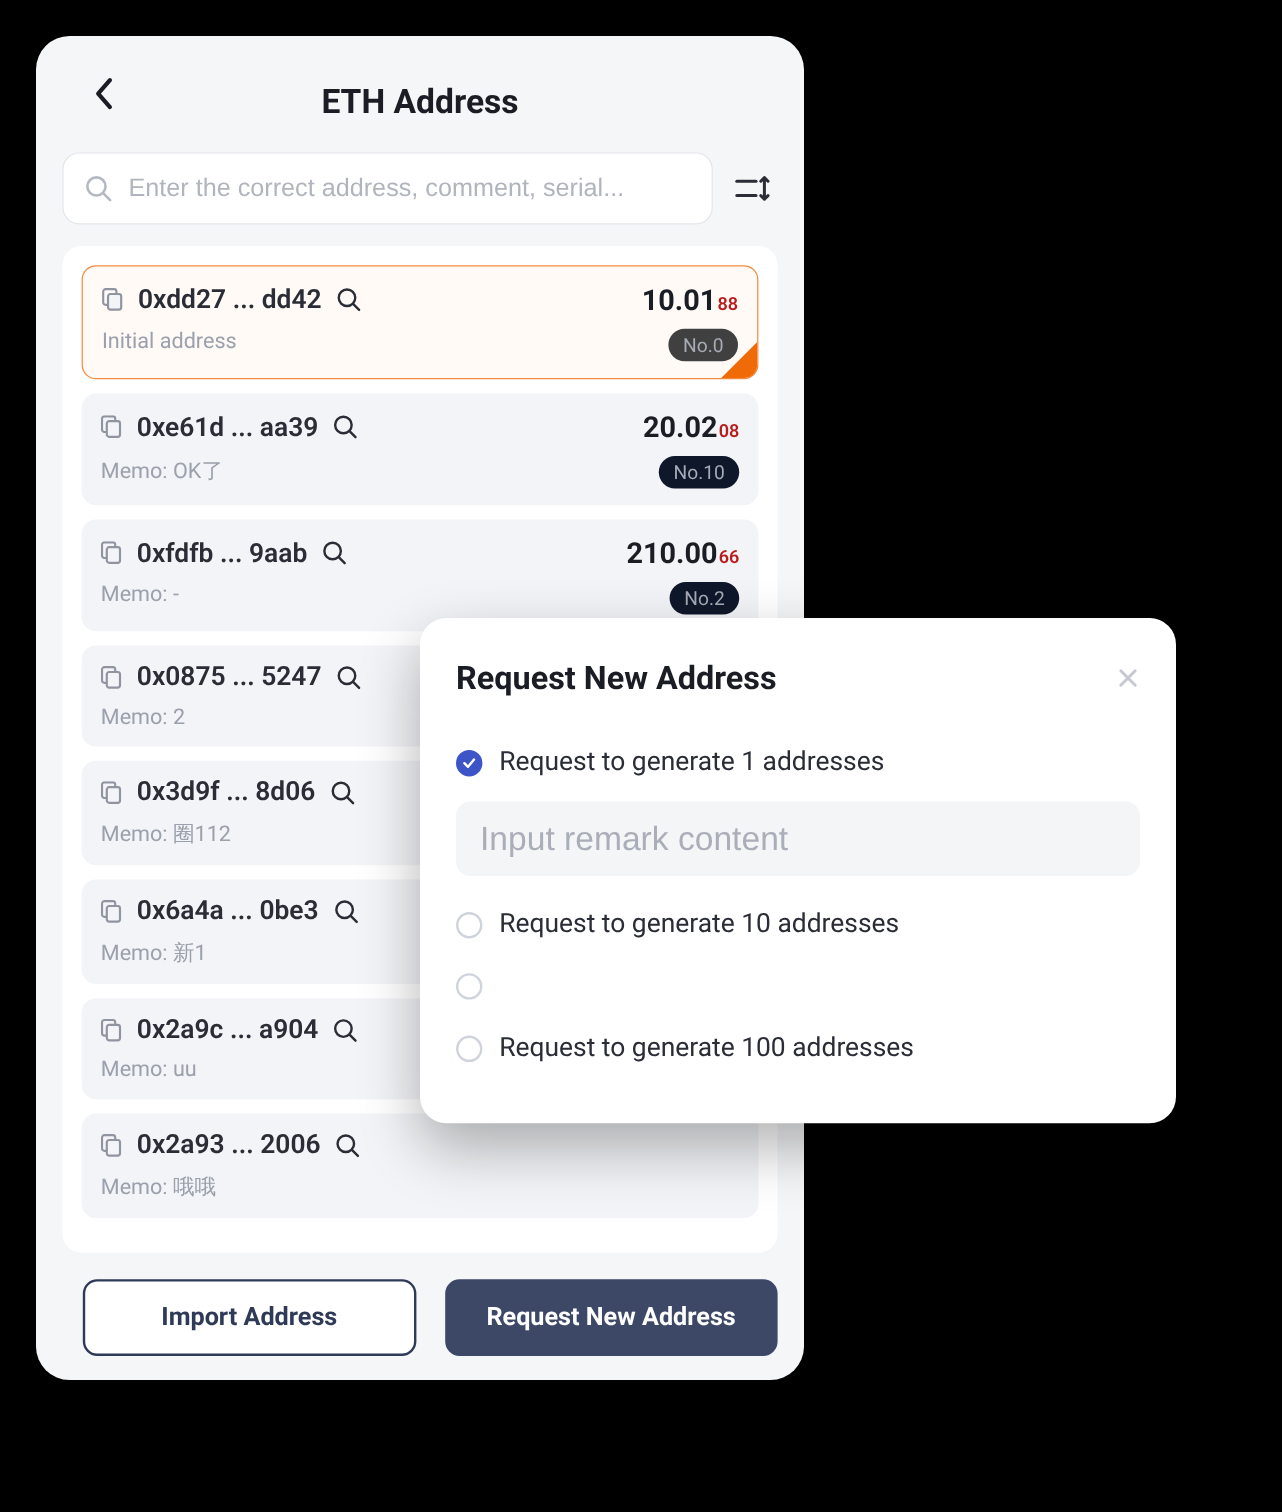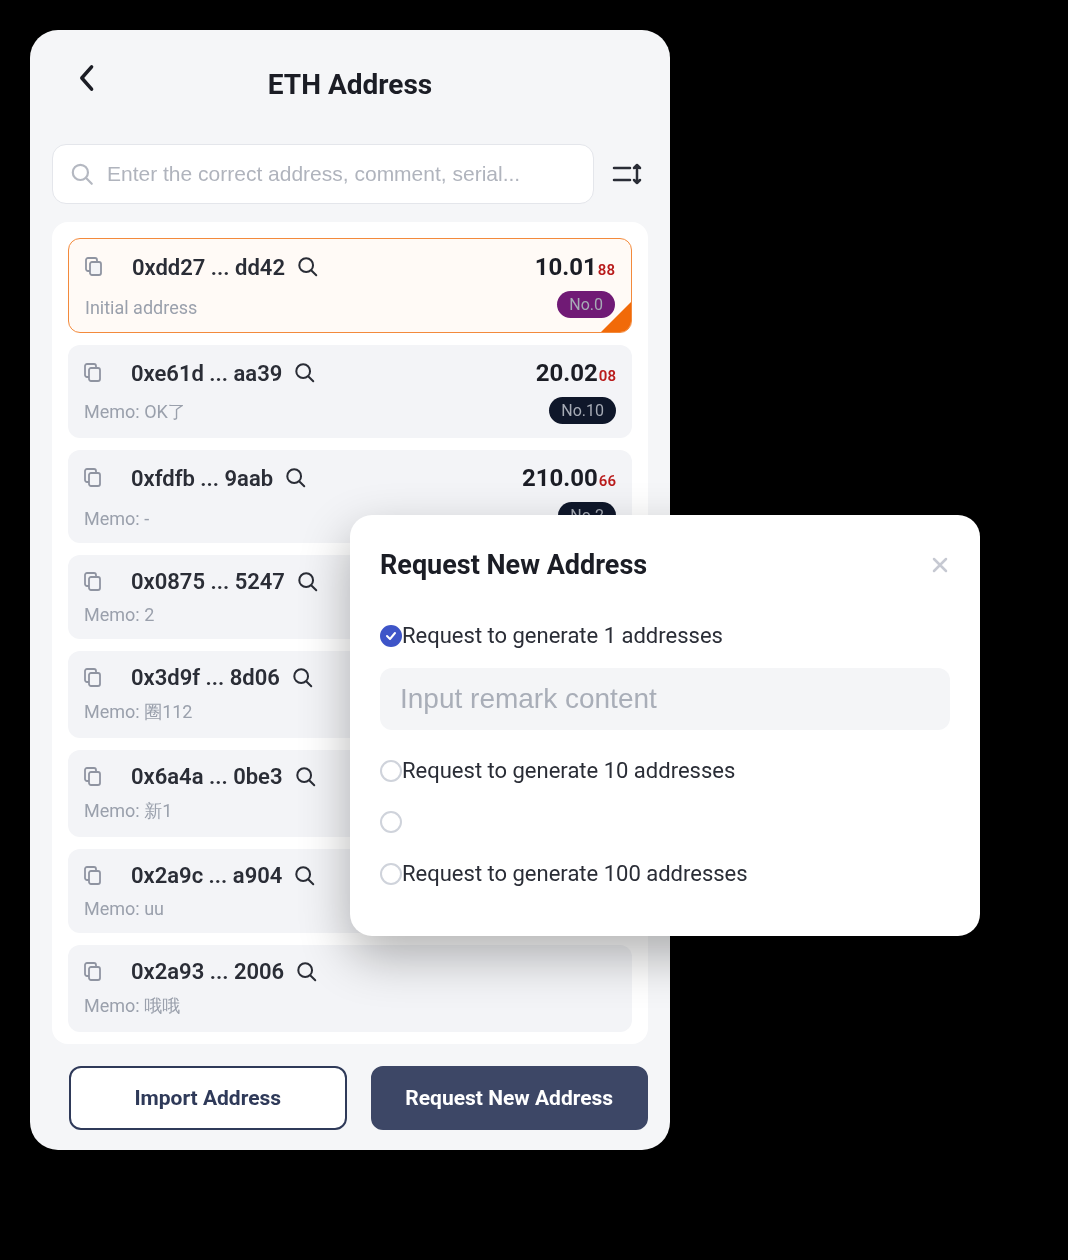--- a/index.html
+++ b/index.html
@@ -46,21 +46,20 @@
     font-size: 28px;
     font-weight: 700;
     color: #1b1d25;
     text-align: center;
   }
   .search-row {
     display: flex;
     align-items: center;
     gap: 14px;
     margin-bottom: 18px;
-    margin-top: 17px;
   }
   .search-box {
     flex: 1;
     height: 60px;
     border: 1px solid #e4e6eb;
     border-radius: 14px;
     background: #fff;
     display: flex;
     align-items: center;
     padding: 0 16px;
@@ -112,54 +111,53 @@
   .addr-left {
     display: flex;
     align-items: center;
     gap: 12px;
   }
   .copy-icon svg { width: 18px; height: 20px; display:block; }
   .addr-text {
     font-size: 22px;
     font-weight: 600;
     color: #2a2d36;
-    margin-left: 17px;
   }
   .search-mini svg { width: 22px; height: 22px; display:block; }
   .balance {
     font-size: 24px;
     font-weight: 700;
     color: #1b1d25;
     display: flex;
     align-items: baseline;
   }
   .balance .sub {
     font-size: 15px;
     font-weight: 600;
     color: #b91c1c;
     margin-left: 1px;
   }
   .item-bottom {
     display: flex;
-    align-items: flex-end;
+    align-items: flex-start;
     justify-content: space-between;
     margin-top: 10px;
   }
   .memo {
     font-size: 18px;
     color: #9aa0ac;
   }
   .no-badge {
     font-size: 16px;
     color: #a6abb5;
     background: #0f172a;
     padding: 4px 12px;
     border-radius: 16px;
   }
-  .item.selected .no-badge { background: #701a75; }
+  .item.selected .no-badge { background: #404040; }
   .corner {
     position: absolute;
     right: 0;
     bottom: 0;
     width: 0;
     height: 0;
     border-left: 30px solid transparent;
     border-bottom: 30px solid #f16a08;
   }
   .footer {
@@ -207,20 +205,21 @@
   }
   .modal-title {
     font-size: 27px;
     font-weight: 700;
     color: #1b1d25;
   }
   .close-btn svg { width: 20px; height: 20px; display:block; cursor:pointer; }
   .option-row {
     display: flex;
     align-items: center;
+    gap: 14px;
     padding: 14px 0;
     cursor: pointer;
   }
   .radio {
     width: 22px;
     height: 22px;
     border-radius: 50%;
     border: 2px solid #cfd3db;
     display: flex;
     align-items: center;

